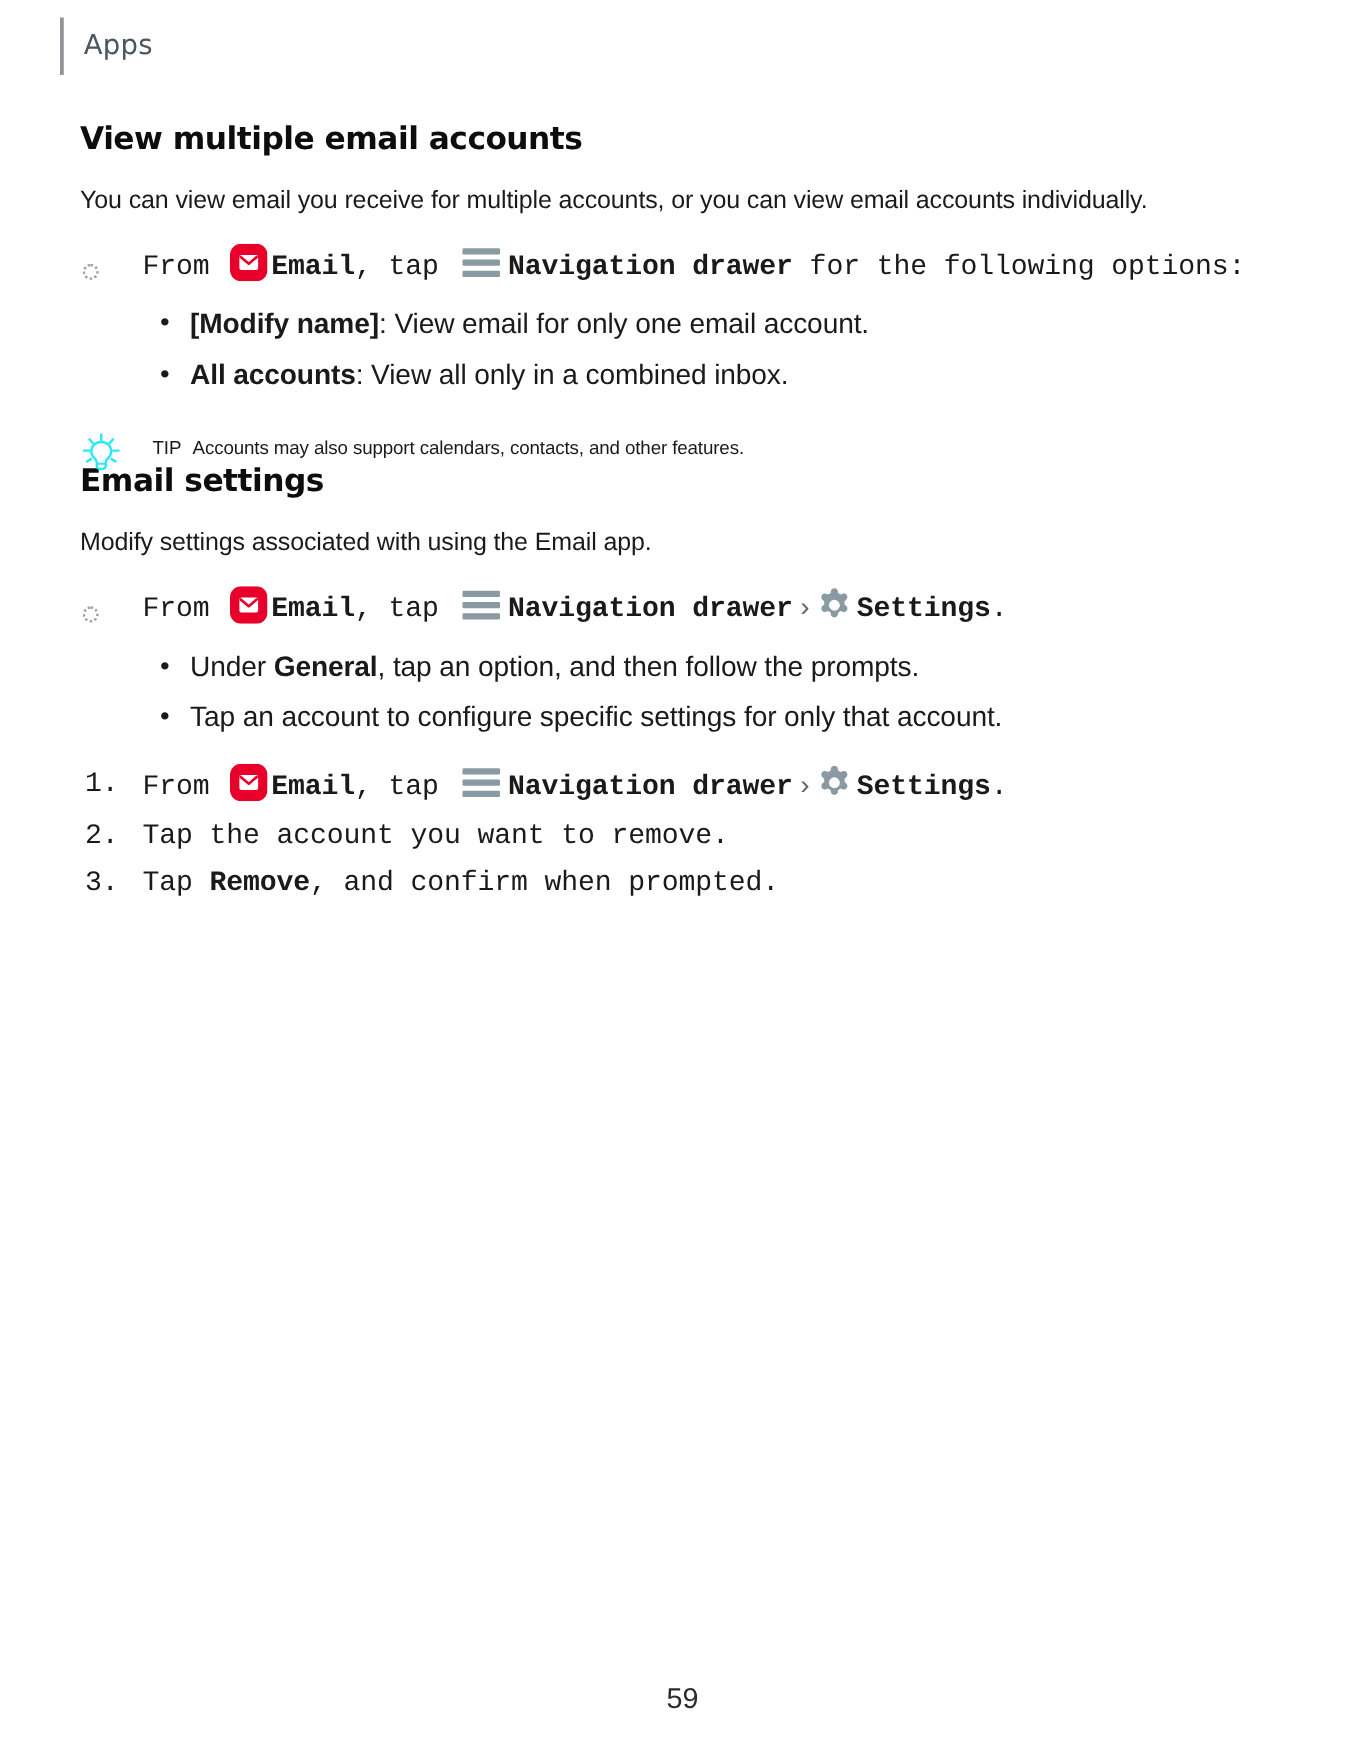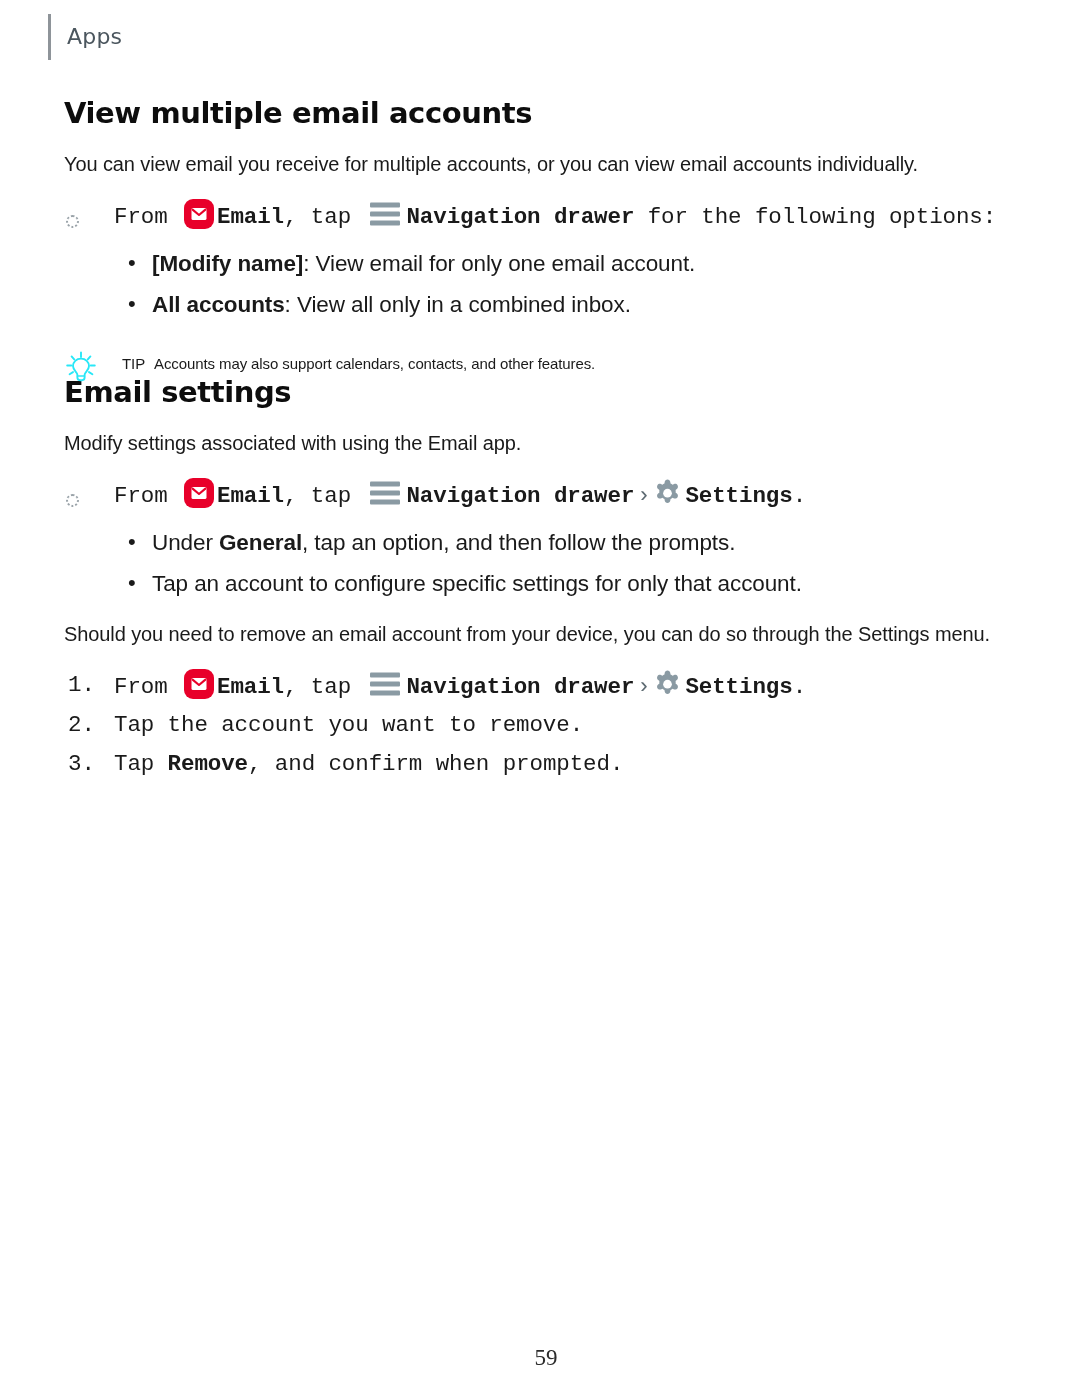--- a/index.html
+++ b/index.html
@@ -42,21 +42,21 @@
   
   .content {
     position: absolute;
     left: 64px;
     top: 96px;
     width: 952px;
   }
 
   h2.section-heading {
     font-family: "DejaVu Sans", sans-serif;
-    font-size: 29px;
+    font-size: 25px;
     font-weight: 700;
     letter-spacing: -0.4px;
     color: #0d0d0d;
     margin: 0;
     line-height: 1.22;
   }
   .heading-1 { margin-top: 0px; }
   .heading-2 { margin-top: 60px; }
   .heading-3 { margin-top: 60px; }
 
@@ -180,21 +180,21 @@
     margin-right: 9px;
   }
 
   
   .page-number {
     position: absolute;
     left: 0;
     right: 0;
     top: 1345px;
     text-align: center;
-    font-family: Liberation Serif, serif;
+    font-family: Liberation Sans, sans-serif;
     font-size: 23px;
     color: #2b2b2b;
     margin-left: 12px;
   }
 </style>
 </head>
 <body>
 
 <div class="page-header">
   <div class="header-rule"></div>
@@ -290,21 +290,20 @@
           </svg></span><b>Settings</b><span>.</span></span>
     </li>
   </ul>
 
   <ul class="sub-list">
     <li class="sub-item"><span>Under </span><b>General</b><span>, tap an option, and then follow the prompts.</span></li>
     <li class="sub-item"><span>Tap an account to configure specific settings for only that account.</span></li>
   </ul>
 
 
-  <p class="body-text">Should you need to remove an email account from your device, you can do so through the Settings menu.</p>
 
   <ol class="step-list">
     <li class="step">
       <span class="marker step-num">1.</span>
       <span><span>From </span><span class="inline-icon email-icon">
           <svg viewBox="0 0 30 30" width="30" height="30" aria-hidden="true">
             <rect x="0" y="0" width="30" height="30" rx="9" ry="9" fill="#e8002a"></rect>
             <rect x="7.5" y="9" width="15" height="12" rx="1.6" ry="1.6" fill="#ffffff"></rect>
             <path d="M8.6 10.6 L15 16 L21.4 10.6" fill="none" stroke="#e8002a" stroke-width="2.1" stroke-linecap="round" stroke-linejoin="round"></path>
           </svg></span><b>Email</b><span>, tap </span><span class="inline-icon drawer-icon">

